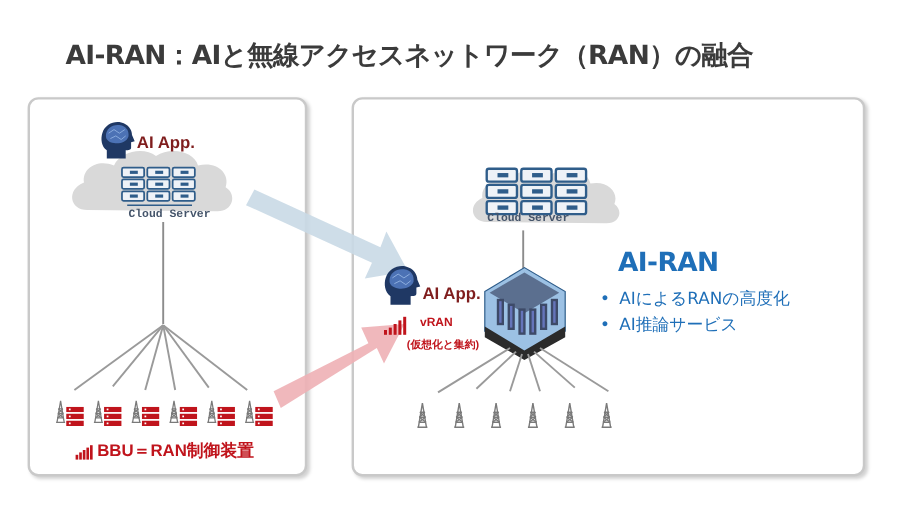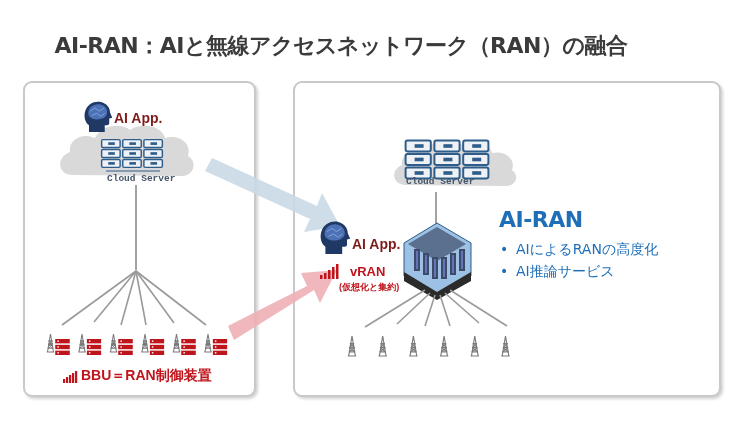--- a/index.html
+++ b/index.html
@@ -10,21 +10,21 @@
            color: #3b3b3b; letter-spacing: -0.5px; white-space: nowrap; }
   .panel { position: absolute; background: #fff; border: 2px solid #c9c9c9; border-radius: 9px;
            box-shadow: 2px 2px 3px rgba(0,0,0,0.18); box-sizing: border-box; }
   #panel-left { left: 23px; top: 81px; width: 233px; height: 316px; }
   #panel-right { left: 293px; top: 81px; width: 428px; height: 316px; }
   svg.stage { position: absolute; left: 0; top: 0; }
   .lbl { position: absolute; white-space: nowrap; }
   .ai-app { font-family: "Liberation Sans", sans-serif; font-weight: bold; font-size: 14px; color: #7f1d1d; }
   .cloud-lbl { font-family: Liberation Mono, monospace; font-weight: bold; font-size: 9.5px; color: #44546a; }
   .red-lbl { font-family: "Liberation Sans", "DejaVu Sans", sans-serif; font-weight: bold; color: #c0141c; }
-  .airan-title { font-family: "DejaVu Sans", sans-serif; font-weight: bold; font-size: 22px; color: #1f6fb8; letter-spacing: -0.5px; }
+  .airan-title { font-family: "DejaVu Sans", sans-serif; font-weight: bold; font-size: 22px; color: #1f6fb8; letter-spacing: -0.5px; margin-left: 16px; }
   .bullets { list-style: none; margin: 0; padding: 0; }
   .bullets li { font-family: "DejaVu Sans", sans-serif; font-size: 14px; color: #1f6fb8; line-height: 22px; white-space: nowrap; }
   .bullets li .dot { display: inline-block; width: 16px; }
 </style>
 </head>
 <body>
 
 <div class="title">AI-RAN：AIと無線アクセスネットワーク（RAN）の融合</div>
 
 <div class="panel" id="panel-left"></div>
@@ -179,20 +179,20 @@
       <rect x="336" y="264" width="2.5" height="15"></rect>
   </g>
 </svg>
 
 <div class="lbl ai-app" style="left:114px; top:110px;">AI App.</div>
 <div class="lbl cloud-lbl" style="left:107px; top:173px;">Cloud Server</div>
 <div class="lbl red-lbl" style="left:81px; top:367px; font-size:14px;">BBU＝RAN制御装置</div>
 
 <div class="lbl cloud-lbl" style="left:406px; top:176px;">Cloud Server</div>
 <div class="lbl ai-app" style="left:352px; top:236px;">AI App.</div>
-<div class="lbl red-lbl" style="left:350px; top:264px; font-size:13px;">vRAN</div>
+<div class="lbl red-lbl" style="left:350px; top:264px; font-size:10px;">vRAN</div>
 <div class="lbl red-lbl" style="left:339px; top:281px; font-size:9px;">(仮想化と集約)</div>
 
 <div class="lbl airan-title" style="left:499px; top:207px;">AI-RAN</div>
 <ul class="lbl bullets" style="left:500px; top:238px;">
   <li><span class="dot">•</span><span>AIによるRANの高度化</span></li>
   <li><span class="dot">•</span><span>AI推論サービス</span></li>
 </ul>
 
 </body></html>

